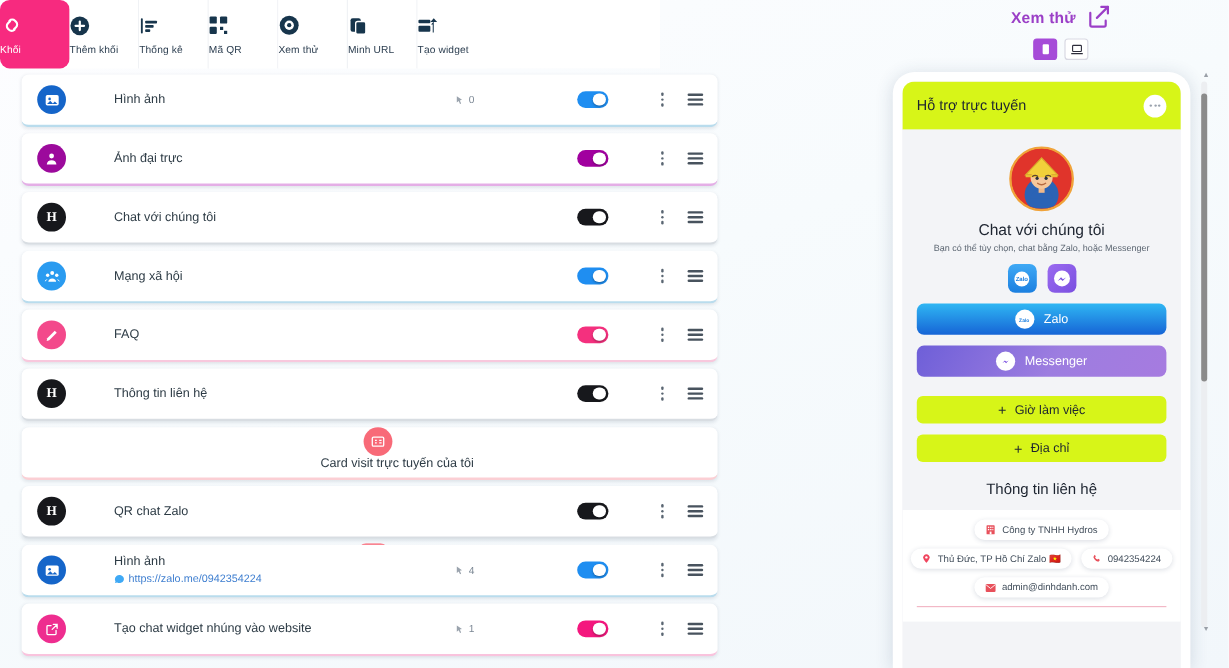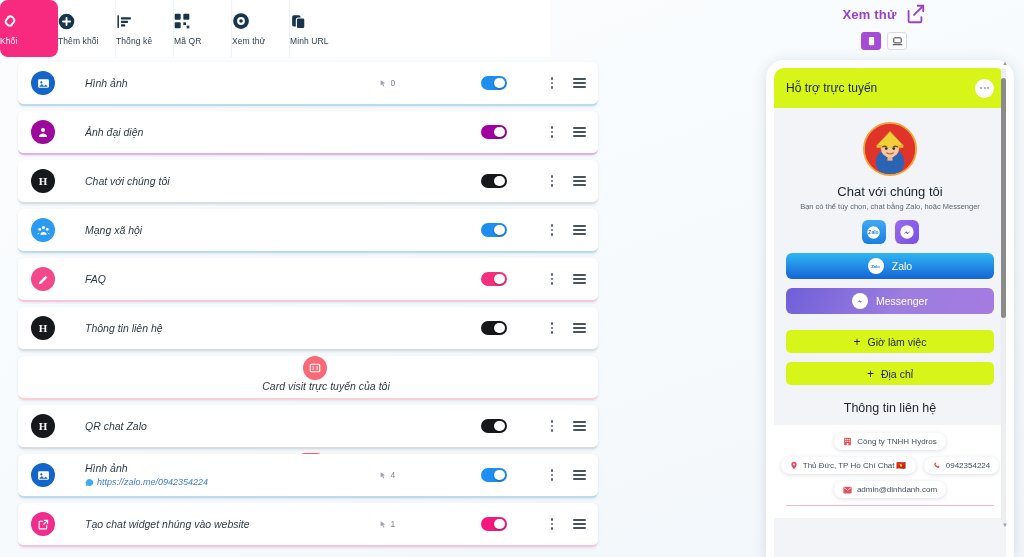--- a/index.html
+++ b/index.html
@@ -73,21 +73,21 @@
   .row.b-red    { border-bottom: 2px solid #fbcfd4; flex-direction: column; }
   .row.b-hot    { border-bottom: 2px solid #f9c3dd; }
 
   .r-badge {
     width: 24px; height: 24px; border-radius: 50%;
     display: flex; align-items: center; justify-content: center;
     flex: 0 0 24px; margin-left: 7px;
     color: #fff;
   }
   .r-badge svg { display: block; }
-  .r-texts { margin-left: 30px; flex: 1 1 auto; min-width: 0; font-style: italic; }
+  .r-texts { margin-left: 40px; flex: 1 1 auto; min-width: 0; }
   .r-title {
     font-size: 10.5px; color: #2d3b45; line-height: 13px;
     white-space: nowrap; overflow: hidden; text-overflow: ellipsis;
   }
   .r-sub {
     display: flex; align-items: center; gap: 3px;
     font-size: 9px; color: #3f7fd0; line-height: 12px; margin-top: 1px;
     white-space: nowrap; overflow: hidden;
   }
   .r-sub .lnk { overflow: hidden; text-overflow: ellipsis; white-space: nowrap; max-width: 180px; }
@@ -132,21 +132,21 @@
     gap: 6px; margin-top: 4px;
   }
   .dev-btn {
     width: 20px; height: 18px; border-radius: 3px;
     display: flex; align-items: center; justify-content: center;
     border: 1px solid #d9d9e3; background: #fff; cursor: pointer; color: #2c2c3a;
   }
   .dev-btn.sel { background: #a64bd8; border-color: #a64bd8; color: #ffffff; }
 
   .phone {
-    position: absolute; top: 60px; left: 22px;
+    position: absolute; top: 60px; left: 0;
     width: 248px; height: 497px;
     background: #ffffff;
     border-radius: 18px 18px 0 0;
     box-shadow: 0 2px 14px rgba(40,60,100,.16);
     padding: 8px 8px 0 8px;
     overflow: hidden;
   }
   .screen {
     position: relative;
     width: 100%; height: 100%;
@@ -305,20 +305,31 @@
     <div class="tb-item">
       <span class="tb-ico">
         <svg width="17" height="17" viewBox="0 0 24 24" fill="currentColor">
           <rect x="3" y="3" width="12" height="16" rx="2.5"></rect>
           <rect x="9" y="7" width="12" height="15" rx="2.5" fill="currentColor" stroke="#fff" stroke-width="1.6"></rect>
         </svg>
       </span>
       <span class="tb-lbl">Minh URL</span>
     </div>
 
+    <div class="tb-item">
+      <span class="tb-ico">
+        <svg width="17" height="17" viewBox="0 0 24 24" fill="currentColor">
+          <rect x="1" y="5" width="14" height="4" rx="1.2"></rect>
+          <rect x="1" y="12" width="14" height="7" rx="1.2"></rect>
+          <path d="M19 20V7l-3.2 3.4h2V20z"></path>
+          <path d="M19 3l4 4.6h-8z"></path>
+        </svg>
+      </span>
+      <span class="tb-lbl">Tạo widget</span>
+    </div>
 
   </div>
 
   <div class="list">
 
     <div class="row b-blue">
       <div class="r-badge" style="background:#1565c9">
         <svg width="13" height="13" viewBox="0 0 24 24" fill="#fff">
             <rect x="2" y="4" width="20" height="16" rx="2.5"></rect>
             <circle cx="8" cy="10" r="2" fill="#1565c9"></circle>
@@ -352,21 +363,21 @@
     </div>
 
     <div class="row b-purple">
       <div class="r-badge" style="background:#9c0a9c">
         <svg width="12" height="12" viewBox="0 0 24 24" fill="#fff">
             <circle cx="12" cy="8" r="4"></circle>
             <path d="M4 22c0-4.4 3.6-7 8-7s8 2.6 8 7z"></path>
           </svg>
       </div>
       <div class="r-texts">
-        <div class="r-title">Ảnh đại diện</div>
+        <div class="r-title">Ảnh đại trực</div>
       </div>
       <div class="r-count"></div>
       <div class="r-toggle-wrap">
         <div class="sw" style="background:#a1009f"></div>
       </div>
       <div class="r-actions">
         <div class="kebab">
             <i></i>
             <i></i>
             <i></i>
@@ -736,21 +747,21 @@
                   </svg>
                 <span>Công ty TNHH Hydros</span>
               </div>
             </div>
             <div class="crow">
               <div class="chip">
                 <svg width="8" height="9" viewBox="0 0 24 24" fill="#f0455e">
                     <path d="M12 1c-4.4 0-8 3.5-8 7.9C4 15 12 23 12 23s8-8 8-14.1C20 4.5 16.4 1 12 1z"></path>
                     <circle cx="12" cy="9" r="3" fill="#fff"></circle>
                   </svg>
-                <span>Thủ Đức, TP Hồ Chí Chat 🇻🇳</span>
+                <span>Thủ Đức, TP Hồ Chí Zalo 🇻🇳</span>
               </div>
               <div class="chip">
                 <svg width="8" height="9" viewBox="0 0 24 24" fill="#e8505b">
                     <path d="M6.6 2.2l3.2 4-2.2 2.2c1.3 2.8 3.2 4.7 6 6l2.2-2.2 4 3.2-2.6 3.4c-.8 1-2.2 1.1-3.4.5C9 17 6.2 14 4 9.6c-.7-1.4-.5-2.8.4-3.7z"></path>
                   </svg>
                 <span>0942354224</span>
               </div>
             </div>
             <div class="crow">
               <div class="chip">

